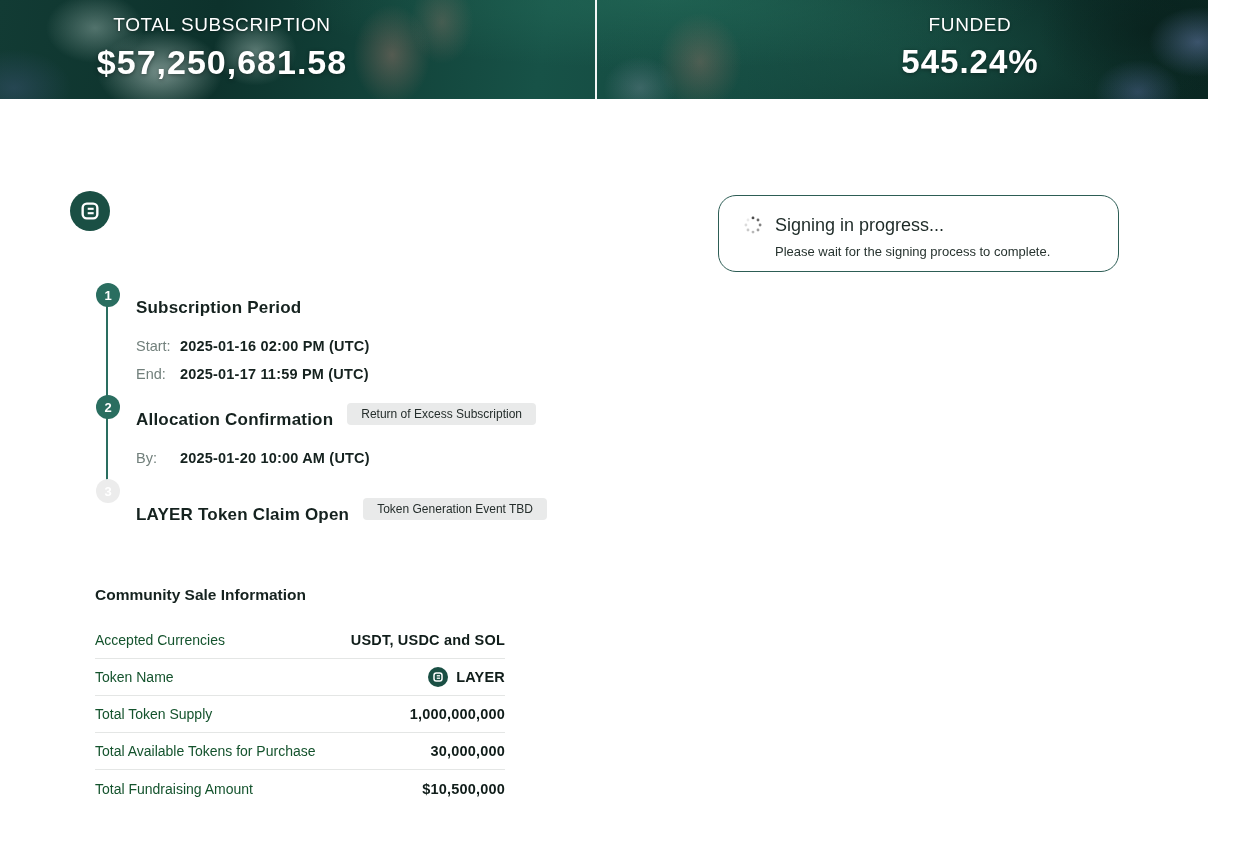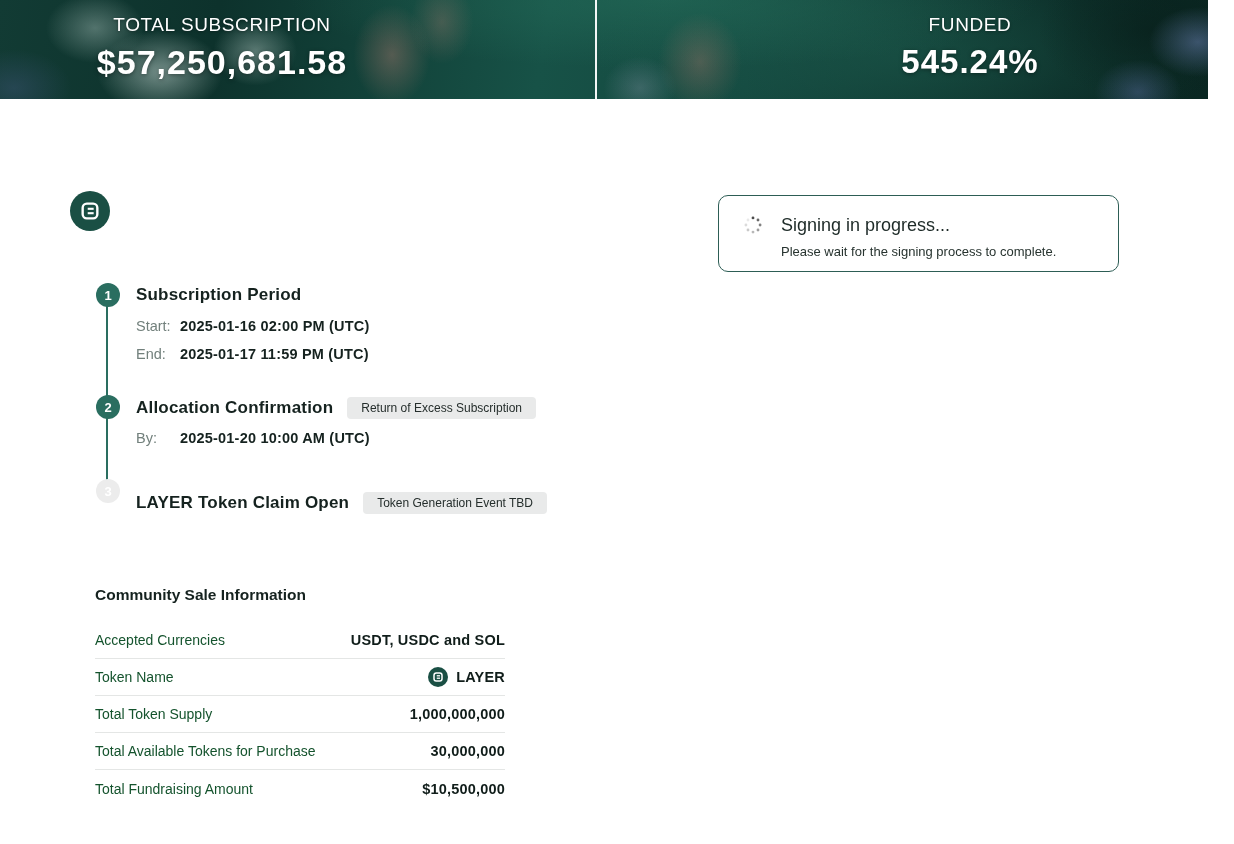--- a/index.html
+++ b/index.html
@@ -44,46 +44,46 @@
   .logo-circle {
     width:40px; height:40px; border-radius:50%; background:#1a4f44;
     display:flex; align-items:center; justify-content:center; flex:0 0 auto;
   }
   .logo-circle svg { display:block; }
   .page-title { font-size:20px; font-weight:600; color:#15221f; letter-spacing:0.2px; }
 
   
   .signing-card {
     position:absolute; left:718px; top:195px; width:401px; height:77px;
-    border:1px solid #2d5d55; border-radius:10px; background:#ffffff;
-    display:flex; align-items:flex-start; padding:17px 24px 0 24px; gap:18px;
+    border:1px solid #2d5d55; border-radius:18px; background:#ffffff;
+    display:flex; align-items:flex-start; padding:17px 24px 0 24px; gap:12px;
   }
   .spinner { width:20px; height:20px; margin-top:2px; flex:0 0 auto; animation:spin 1.1s steps(8) infinite; }
   @keyframes spin { to { transform:rotate(360deg); } }
   .signing-texts { display:flex; flex-direction:column; }
   .signing-title { font-size:18px; font-weight:500; color:#1d2a27; line-height:24px; }
   .signing-subtitle { font-size:13px; color:#27332f; margin-top:6px; line-height:17px; }
 
   
   .timeline-connector {
     position:absolute; left:106px; top:295px; width:2px; height:190px; background:#2a6e60;
   }
   .step-circle {
     position:absolute; left:96px; width:24px; height:24px; border-radius:50%;
     background:#2a6e60; color:#ffffff; font-size:13px; font-weight:600;
     display:flex; align-items:center; justify-content:center;
   }
   .step-circle.inactive { background:#ececec; color:#ffffff; }
   .step-titlerow { position:absolute; left:136px; display:flex; align-items:center; gap:14px; }
-  .step-title { font-size:17px; font-weight:700; color:#15221f; letter-spacing:0.2px; }
+  .step-title { font-size:17px; font-weight:700; color:#15221f; letter-spacing:0.2px;margin-top:13px; }
   .step-badge {
     background:#e9eaea; color:#252e2c; font-size:12px; line-height:14px;
     padding:4px 14px; border-radius:4px; white-space:nowrap;
   }
-  .step-row { position:absolute; left:136px; font-size:14.5px; line-height:20px; display:flex; }
+  .step-row { position:absolute; left:136px; font-size:14.5px; line-height:20px; display:flex;margin-top:20px; }
   .step-row .row-label { color:#72807c; width:44px; flex:0 0 auto; }
   .step-row .row-value { color:#15221f; font-weight:700; letter-spacing:0.2px; }
 
   
   .info-heading { position:absolute; left:95px; top:586px; font-size:15.5px; font-weight:700; color:#15221f; }
   .info-table { position:absolute; left:95px; top:622px; width:410px; }
   .info-row {
     height:37px; display:flex; align-items:center; justify-content:space-between;
     border-bottom:1px solid #e4e6e5;
   }

